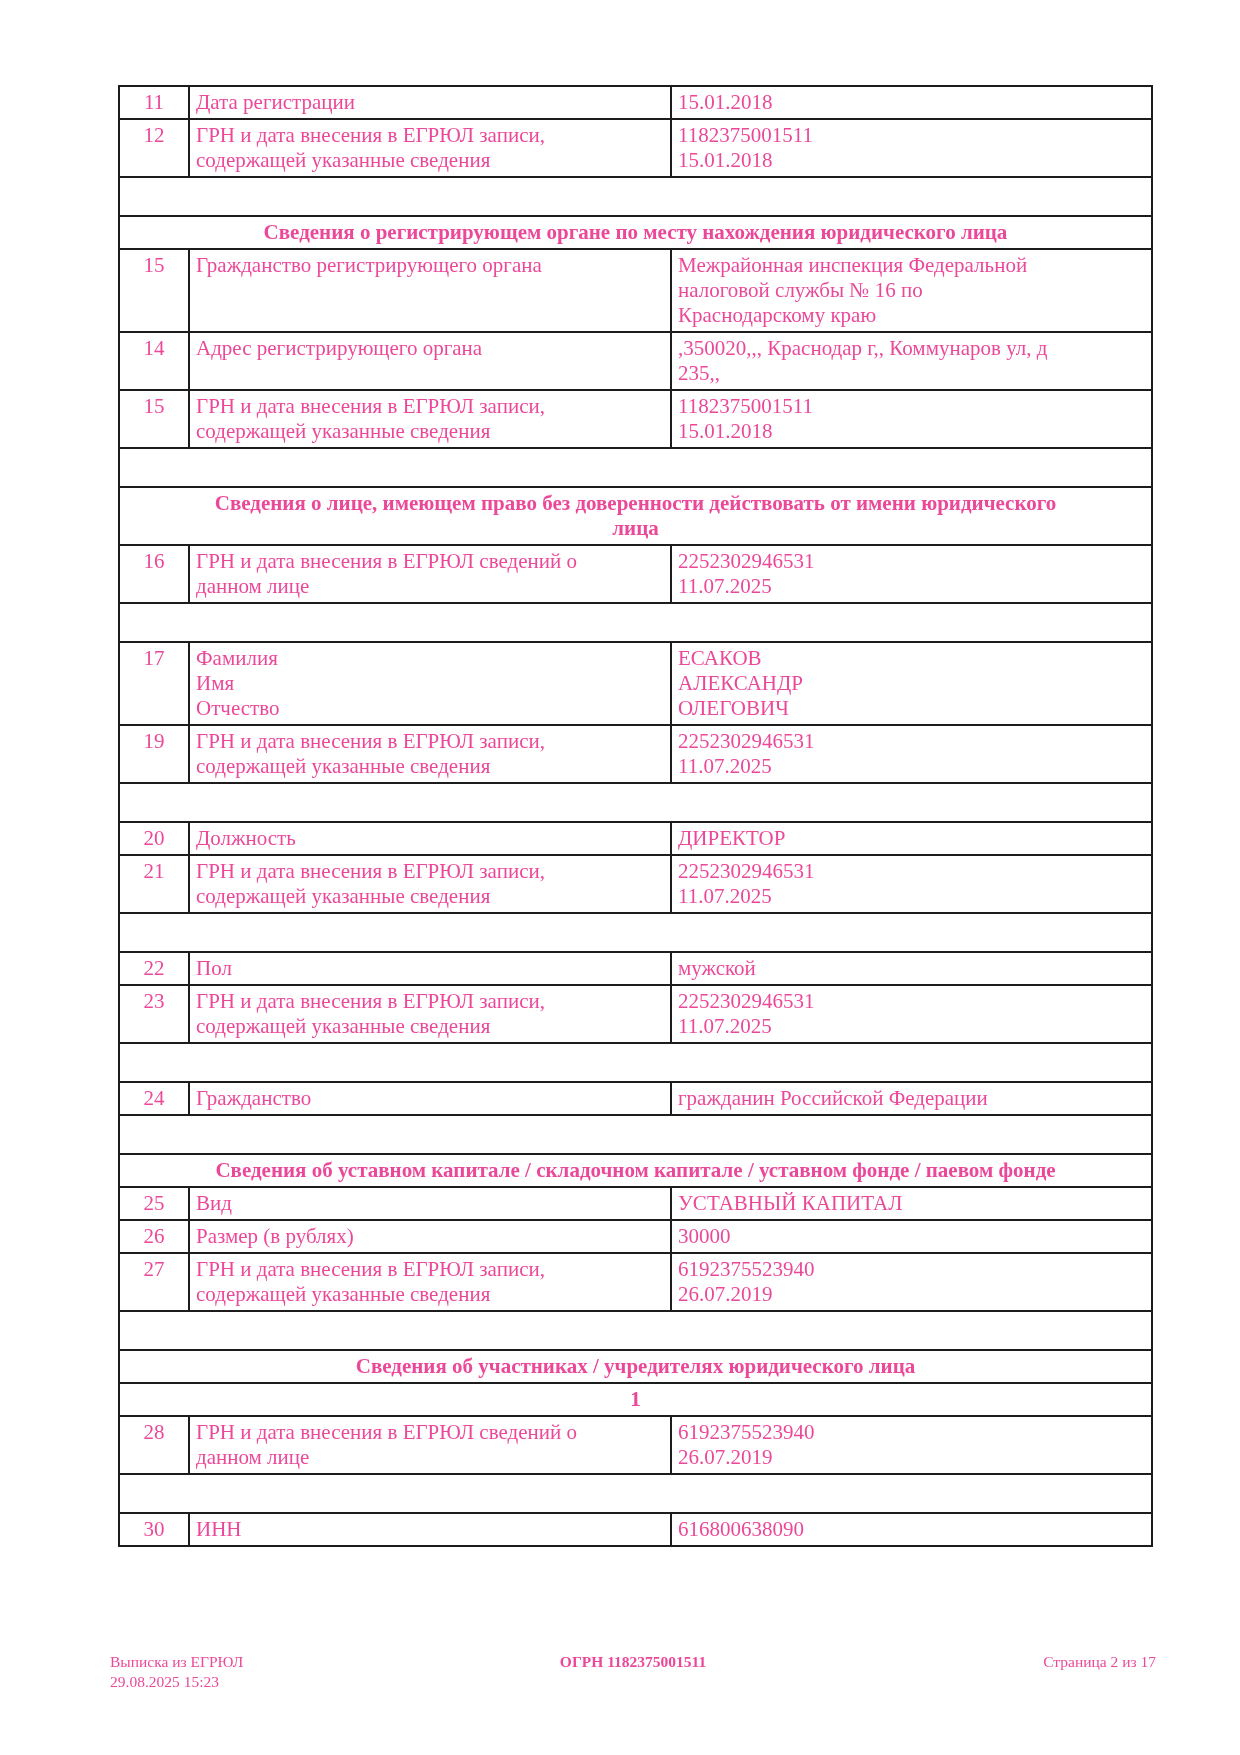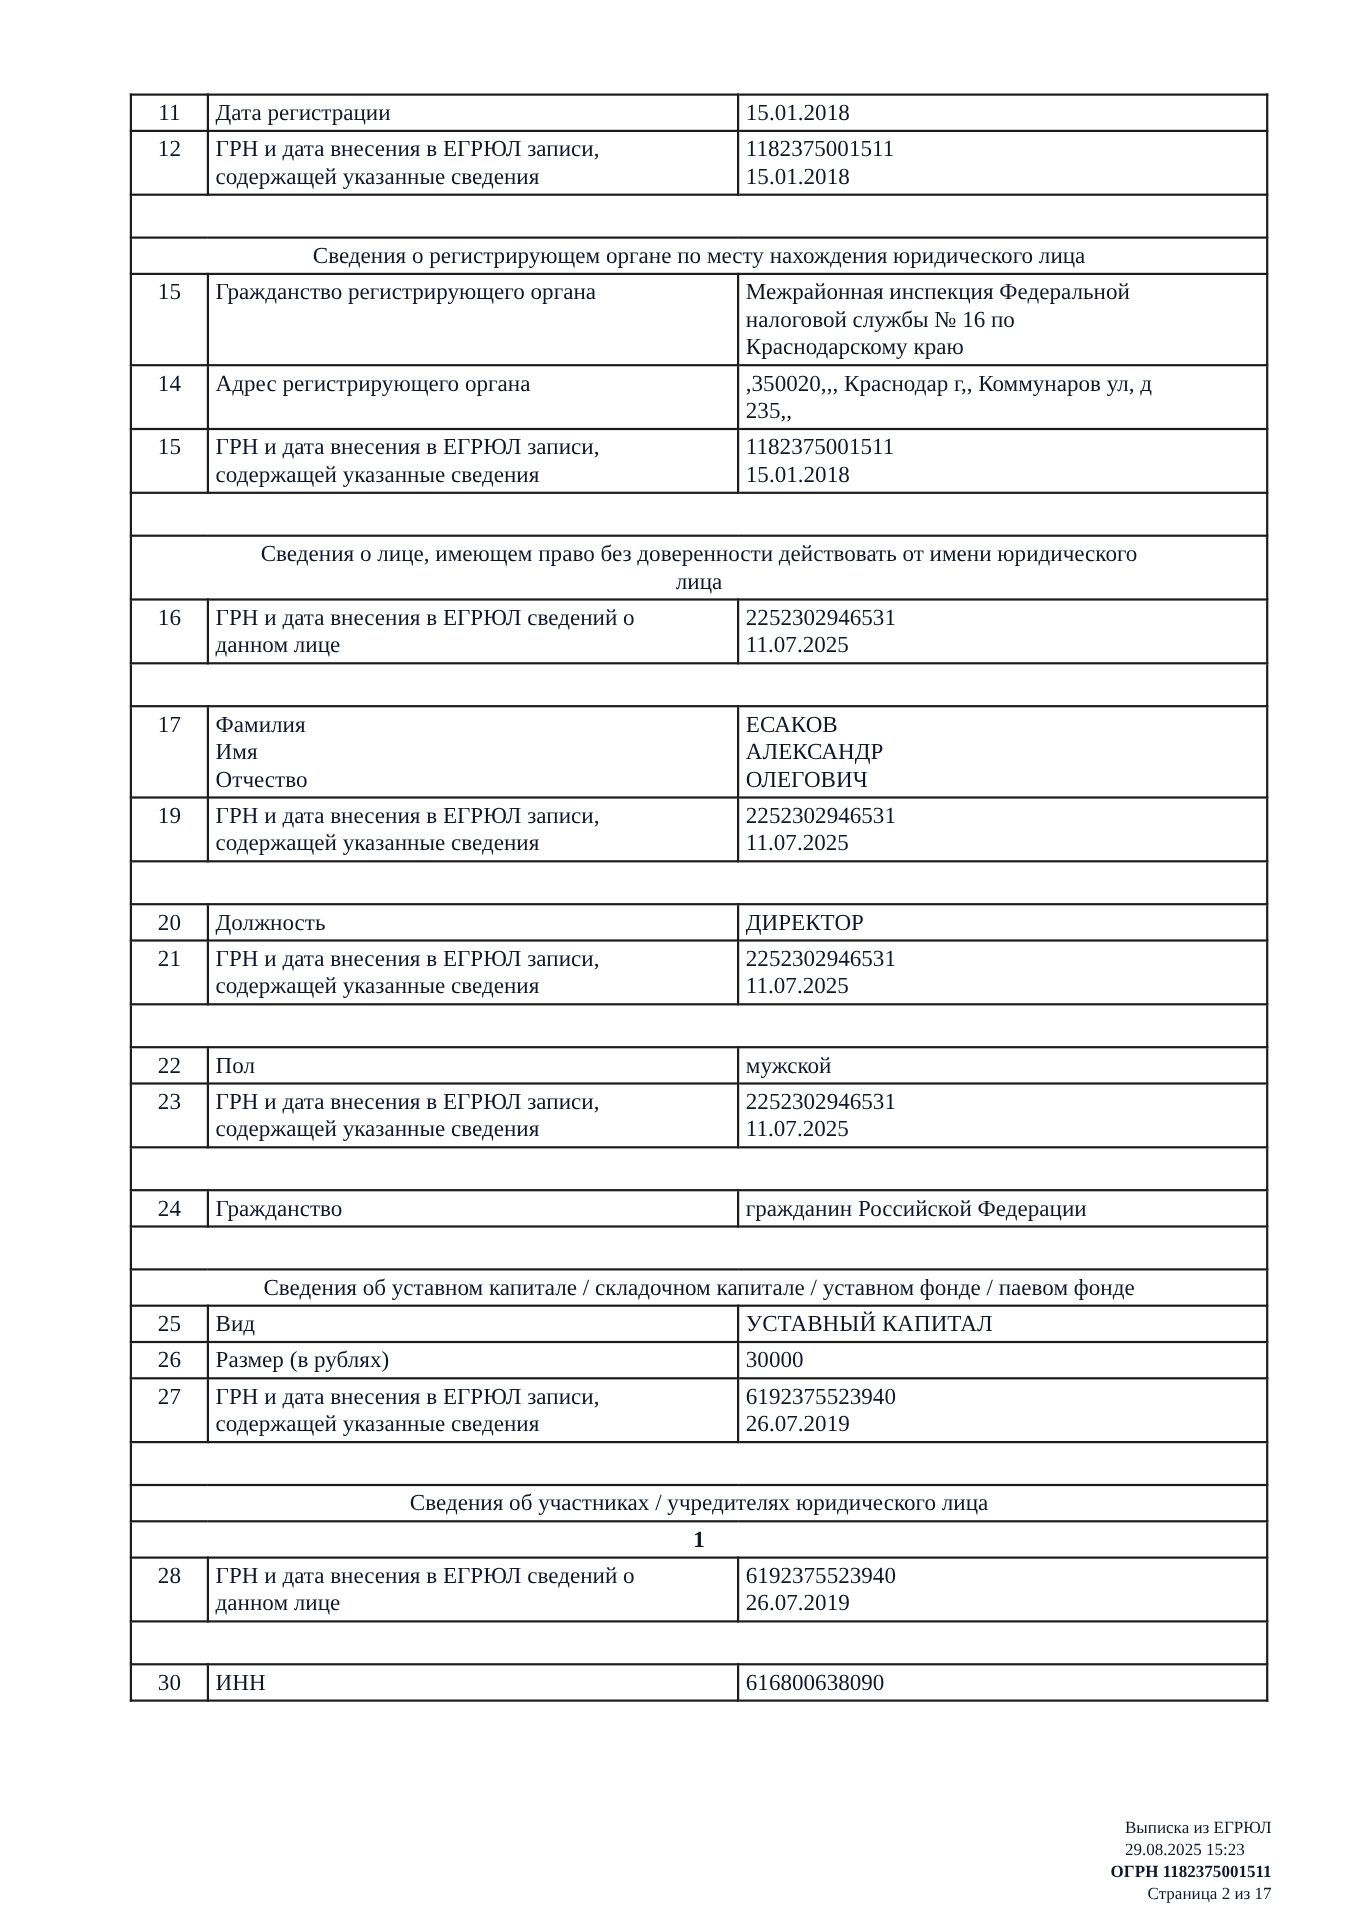--- a/index.html
+++ b/index.html
@@ -6,21 +6,21 @@
     margin: 0;
     padding: 0;
     background: #ffffff;
   }
   .page {
     position: relative;
     width: 1240px;
     height: 1755px;
     background: #ffffff;
     font-family: "Liberation Serif", "DejaVu Serif", serif;
-    color: #0f172a;
+    color: #ec4899;
     overflow: hidden;
   }
   table.doc {
     position: absolute;
     left: 118px;
     top: 85px;
     width: 1033px;
     border-collapse: collapse;
     table-layout: fixed;
   }
@@ -37,43 +37,41 @@
   }
   td.num {
     text-align: center;
     padding-left: 2px;
     padding-right: 2px;
   }
   td.label, td.value {
     white-space: pre-line;
   }
   td.section {
-    font-weight: normal;
+    font-weight: bold;
     text-align: center;
     padding: 4px 8px;
     white-space: pre-line;
   }
   td.center-bold {
     font-weight: bold;
     text-align: center;
   }
   td.spacer {
     height: 31px;
     padding: 0;
   }
   .footer {
     position: absolute;
     left: 110px;
     right: 84px;
     top: 1652px;
     display: flex;
-    align-items: flex-end;
     font-size: 15.5px;
     line-height: 20px;
-    flex-direction: column;
   }
   .f-left   { flex: 1 1 0; }
   .f-center { flex: 0 0 auto; font-weight: bold; }
   .f-right  { flex: 1 1 0; text-align: right; }
 </style>
 </head>
 <body>
 
 <div class="page">
 

